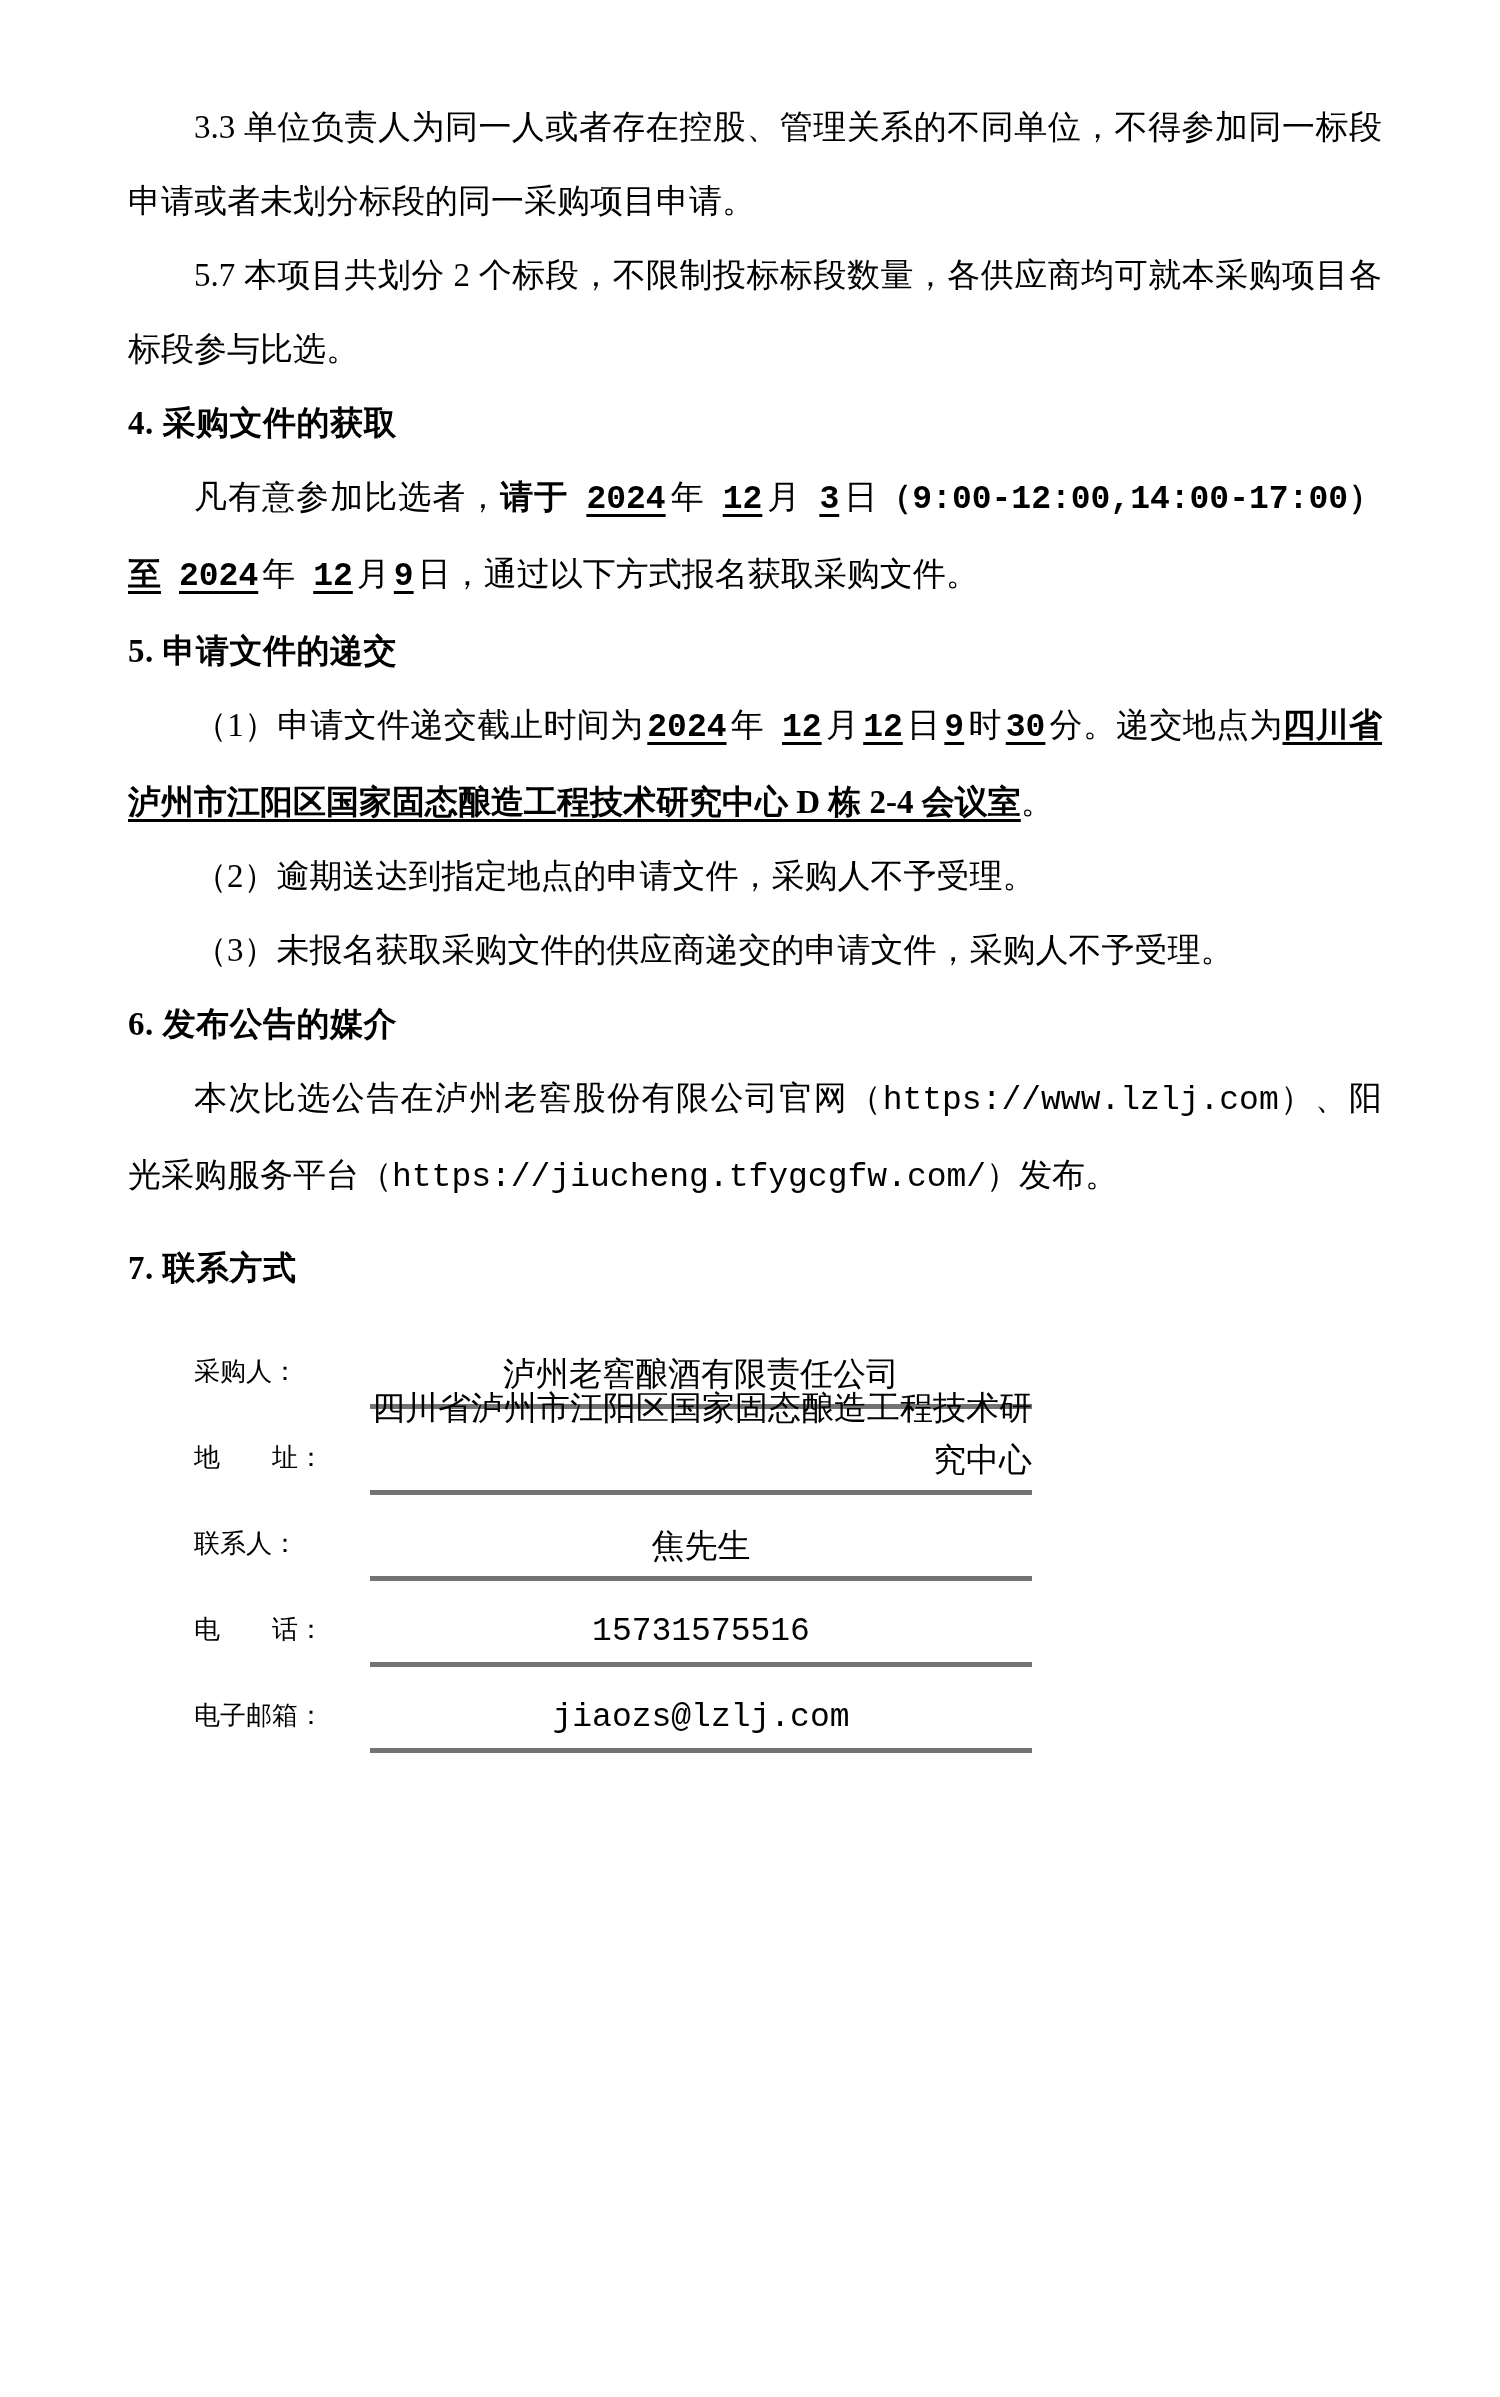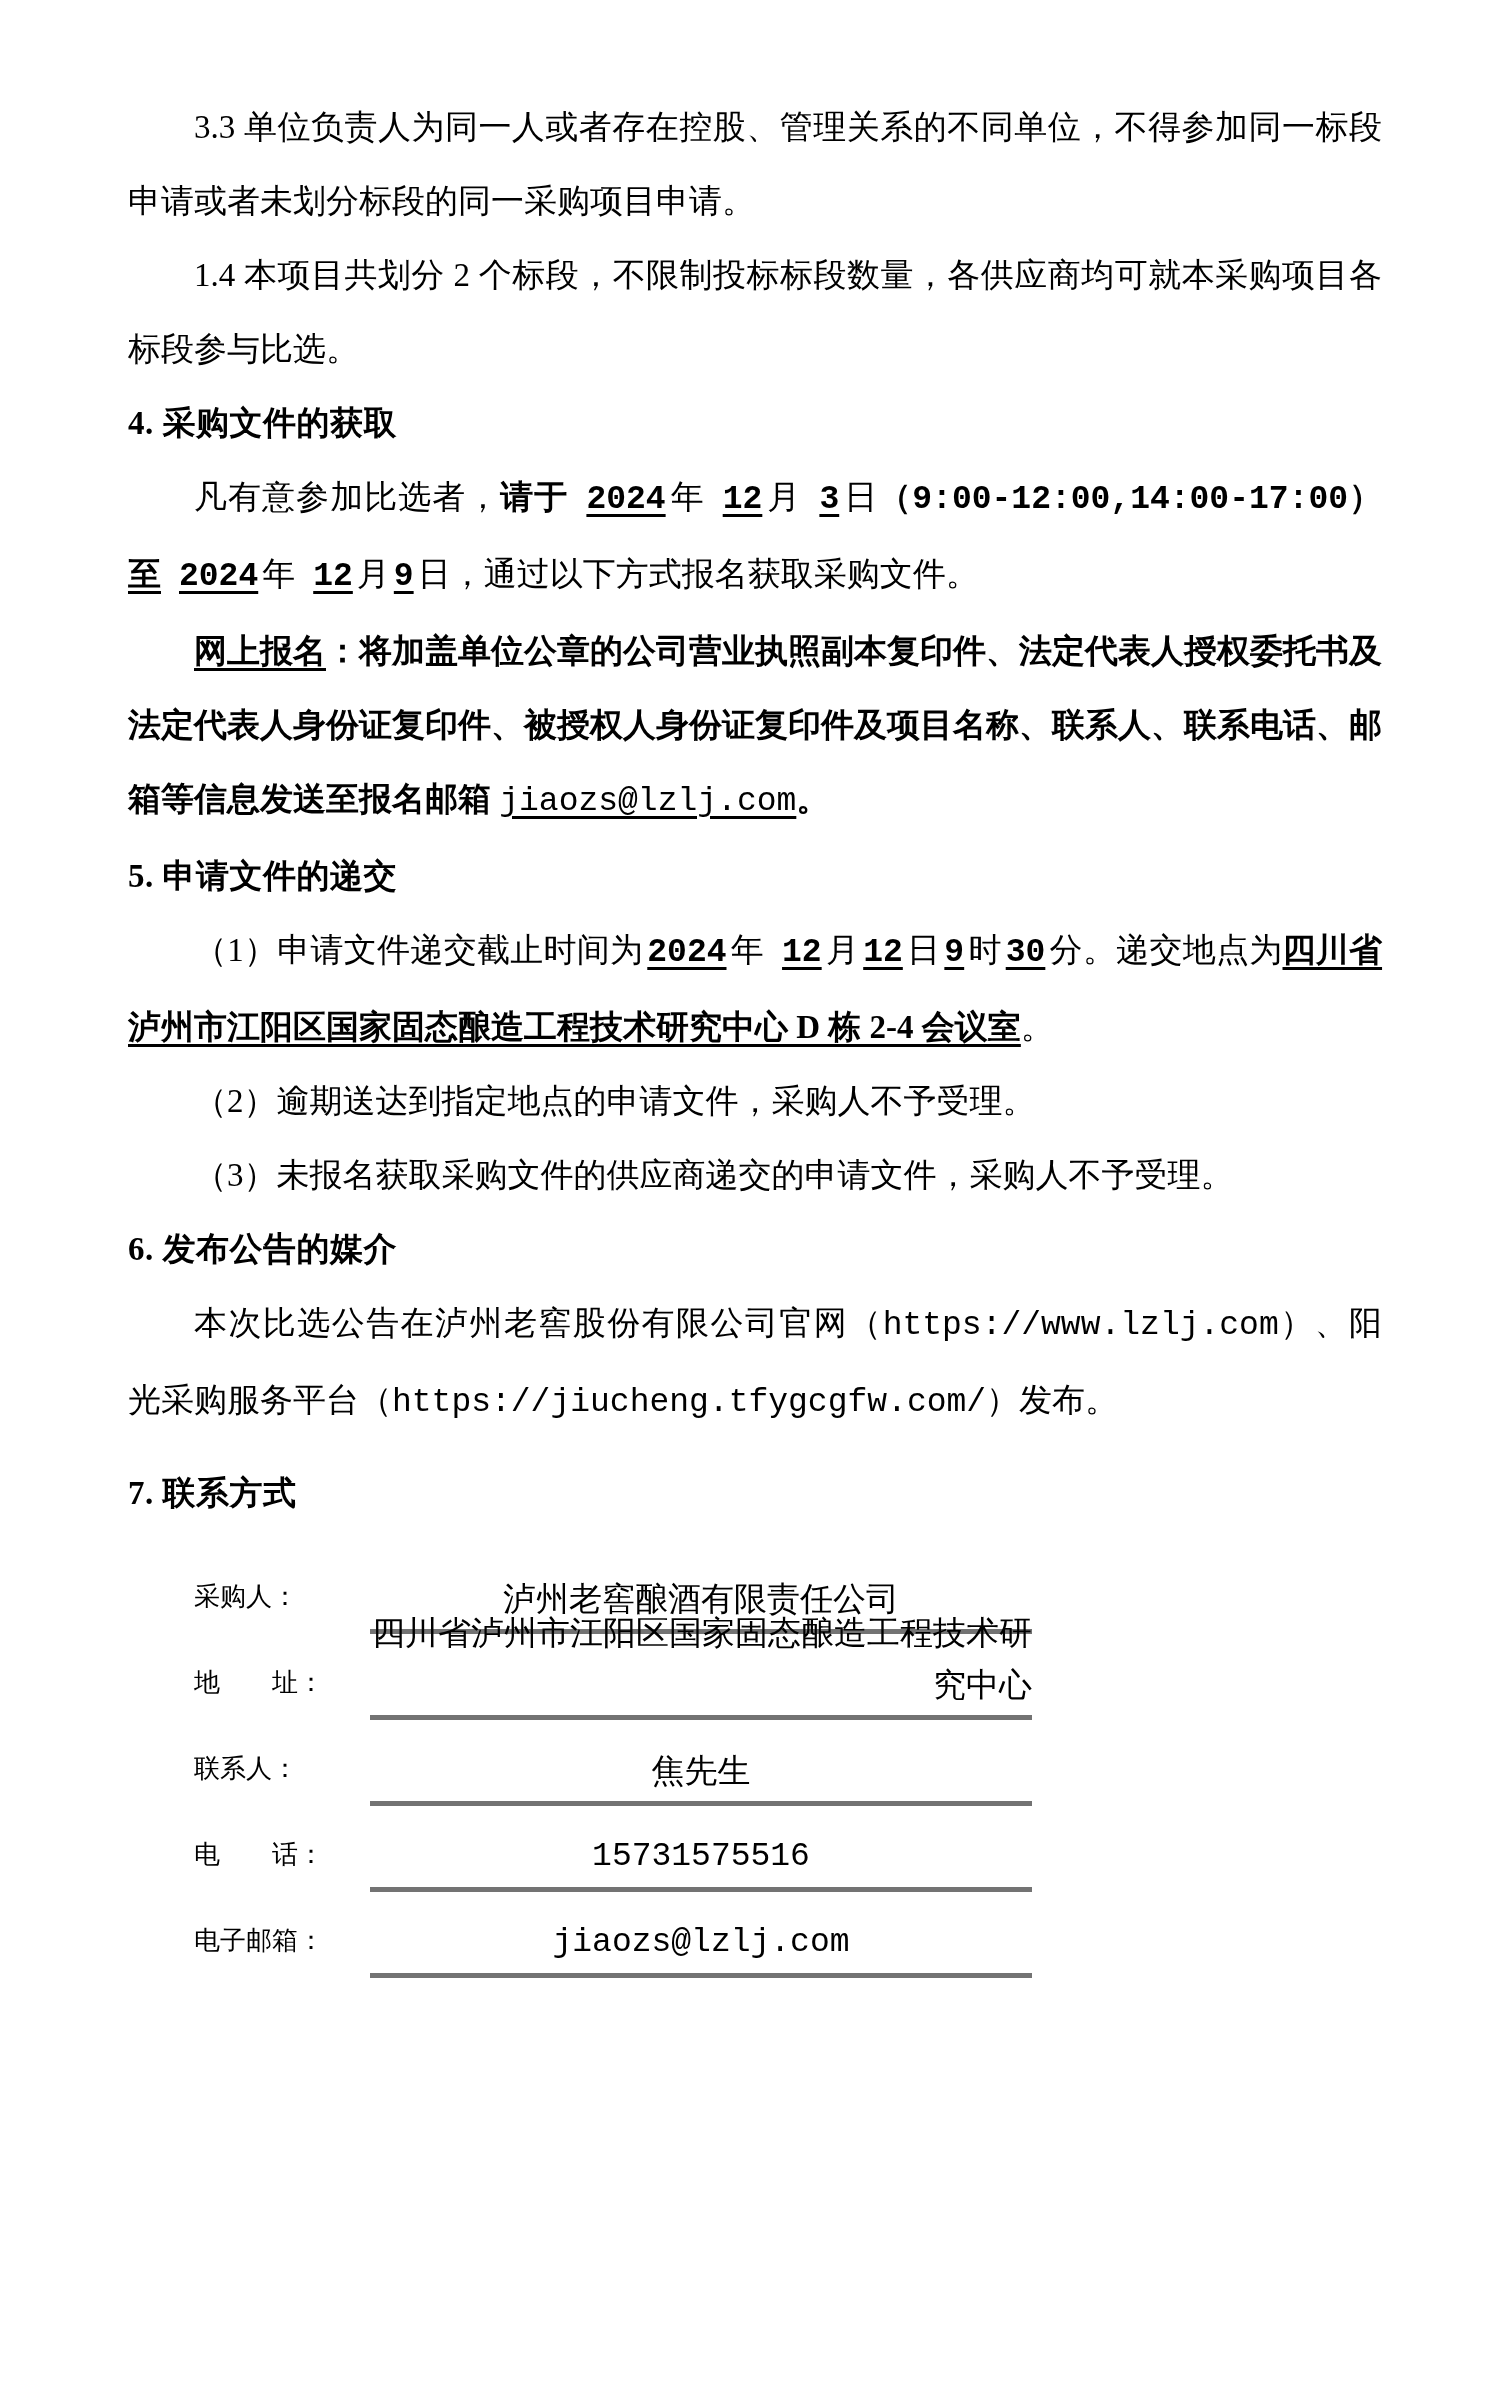--- a/index.html
+++ b/index.html
@@ -92,28 +92,27 @@
   .gap-small { height: 16px; }
 </style>
 </head>
 <body>
 
 <div class="page">
   <div class="doc">
 
     <p class="para">3.3 单位负责人为同一人或者存在控股、管理关系的不同单位，不得参加同一标段申请或者未划分标段的同一采购项目申请。</p>
 
-    <p class="para">1.4 本项目共划分 2 个标段，不限制投标标段数量，各供应商均可就本采购项目各标段参与比选。</p>
+    <p class="para">5.7 本项目共划分 2 个标段，不限制投标标段数量，各供应商均可就本采购项目各标段参与比选。</p>
 
 
     <p class="para heading"><span class="num lat">4.</span> <span>采购文件的获取</span></p>
 
     <p class="para"><span>凡有意参加比选者，</span><span class="b">请于</span><span class="slot slot-lead lat">2024</span><span>年</span><span class="slot slot-lead lat">12</span><span>月</span><span class="slot slot-lead lat">3</span><span>日</span><span class="b lat">（9:00-12:00,14:00-17:00）</span><span class="bu">至</span><span class="slot slot-lead lat">2024</span><span>年</span><span class="slot slot-lead lat">12</span><span>月</span><span class="slot lat">9</span><span>日</span><span>，通过以下方式报名获取采购文件。</span></p>
 
-    <p class="para"><span class="bu">网上报名</span><span class="b">：</span><span class="b">将加盖单位公章的公司营业执照副本复印件、法定代表人授权委托书及法定代表人身份证复印件、被授权人身份证复印件及项目名称、联系人、联系电话、邮箱等信息发送至报名邮箱</span> <span class="u lat">jiaozs@lzlj.com</span><span class="b">。</span></p>
 
     <p class="para heading"><span class="num lat">5.</span> <span>申请文件的递交</span></p>
 
     <p class="para"><span>（1）申请文件递交截止时间为</span><span class="slot lat">2024</span><span>年</span><span class="slot slot-lead lat">12</span><span>月</span><span class="slot lat">12</span><span>日</span><span class="slot lat">9</span><span>时</span><span class="slot lat">30</span><span>分</span><span>。递交地点为</span><span class="bu">四川省泸州市江阳区国家固态酿造工程技术研究中心 D 栋 2-4 会议室</span><span>。</span></p>
 
     <p class="para">（2）逾期送达到指定地点的申请文件，采购人不予受理。</p>
 
     <p class="para">（3）未报名获取采购文件的供应商递交的申请文件，采购人不予受理。</p>
 
     <p class="para heading"><span class="num lat">6.</span> <span>发布公告的媒介</span></p>

